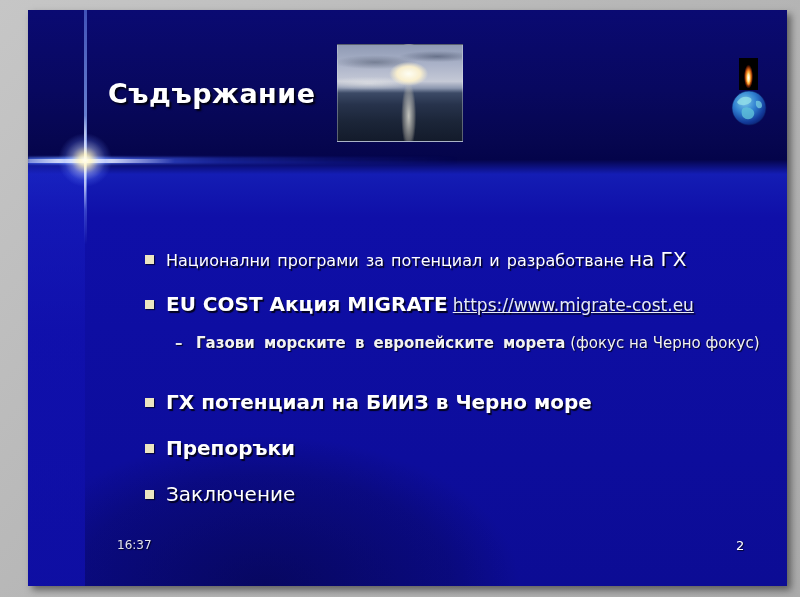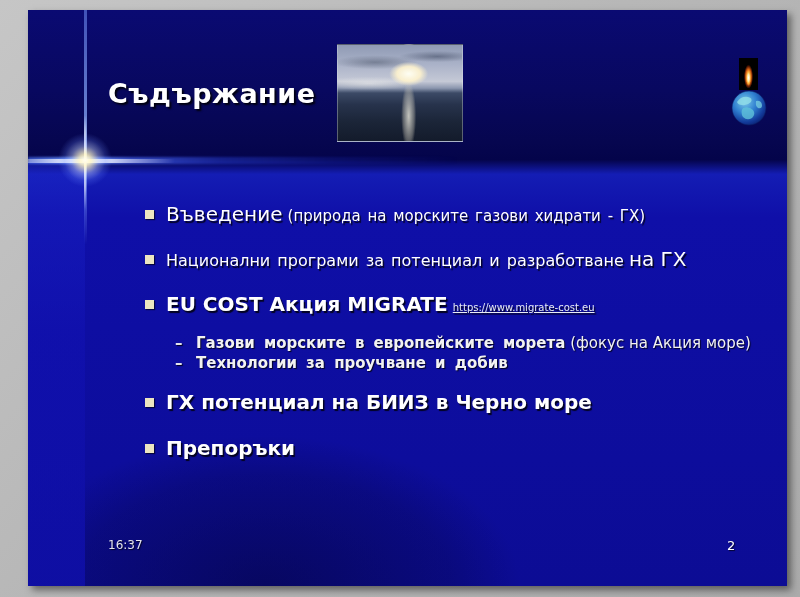--- a/index.html
+++ b/index.html
@@ -85,36 +85,37 @@
   .flame{
     position:absolute;left:3px;top:3px;width:13px;height:27px;
     background:
       radial-gradient(ellipse 2.5px 8px at 50% 62%, #fff, #ffe9a0 45%, rgba(255,180,60,.95) 70%, transparent 100%),
       radial-gradient(ellipse 4.5px 12px at 50% 58%, rgba(255,190,70,.95), rgba(255,120,25,.85) 60%, rgba(180,50,5,.5) 85%, transparent 100%);
   }
   .globe{position:absolute;left:9px;top:30px;width:40px;height:40px;}
   .footer-time,.footer-num{
     position:absolute;color:#e4e4ee;font-size:12px;
     text-shadow:1px 1px 1px rgba(0,0,0,.7);
+    margin-left:9px;
   }
   .footer-time{left:80px;top:528px;}
   .footer-num{left:699px;top:528px;font-size:13px;color:#fff;}
   
   .item{position:absolute;left:117px;color:#fff;white-space:nowrap;
         text-shadow:1.5px 1.5px 1px rgba(0,0,0,.8);}
   .sq{
     display:inline-block;width:9px;height:9px;background:#ece5c1;
     margin-right:12px;vertical-align:2px;
     box-shadow:1px 1px 1px rgba(0,0,0,.6);
   }
   .t-lg{font-size:20px;}
   .t-md{font-size:16px;}
   .t-sm{font-size:15px;}
   .bold{font-weight:bold;}
-  .link{color:#e8ecf6;text-decoration:underline;font-size:10px;cursor:pointer;}
+  .link{color:#e8ecf6;text-decoration:underline;font-size:17px;cursor:pointer;}
   .sub{position:absolute;left:147px;color:#f2f2f2;white-space:nowrap;
        font-size:15px;text-shadow:1px 1px 1px rgba(0,0,0,.8);}
   .dash{display:inline-block;width:12px;margin-right:9px;color:#e2e2ea;font-weight:bold;}
   .wsp{word-spacing:4px;}
   .wsp2{word-spacing:2px;}
 </style>
 </head>
 <body>
 
 <div class="slide">
@@ -145,49 +146,45 @@
         </radialGradient>
       </defs>
       <circle cx="20" cy="20" r="17" fill="url(#gg)"></circle>
       <path d="M8 14 Q12 8 19 9 Q24 10 22 14 Q18 18 13 17 Q9 17 8 14Z" fill="#8fdce8" opacity=".85"></path>
       <path d="M14 20 Q20 18 24 22 Q27 26 23 30 Q18 33 14 29 Q11 24 14 20Z" fill="#5fc0d8" opacity=".8"></path>
       <path d="M27 13 Q32 12 33 17 Q33 21 29 20 Q26 18 27 13Z" fill="#7ad0e0" opacity=".75"></path>
       <circle cx="20" cy="20" r="17" fill="none" stroke="#0a1a60" stroke-width="1" opacity=".6"></circle>
     </svg>
   </div>
 
-  <div class="item" style="top:192px;">
-    <span class="sq"></span><span class="t-lg wsp2">Въведение</span>
-    <span class="t-sm wsp2">(природа на морските газови хидрати - ГХ)</span>
-  </div>
 
   <div class="item" style="top:237px;">
     <span class="sq"></span><span class="t-md wsp2">Национални програми за потенциал и разработване</span>
     <span class="t-lg">на ГХ</span>
   </div>
 
   <div class="item" style="top:282px;">
     <span class="sq"></span><span class="t-lg bold">EU COST Акция MIGRATE</span>
     <a class="link">https://www.migrate-cost.eu</a>
   </div>
 
   <div class="sub" style="top:324px;">
     <span class="dash">–</span><span class="bold wsp">Газови морските в европейските морета</span>
-    <span>(фокус на Акция море)</span>
+    <span>(фокус на Черно фокус)</span>
   </div>
 
-  <div class="sub" style="top:344px;">
-    <span class="dash">–</span><span class="bold wsp">Технологии за проучване и добив</span>
-  </div>
 
   <div class="item" style="top:380px;">
     <span class="sq"></span><span class="t-lg bold">ГХ потенциал на БИИЗ в Черно море</span>
   </div>
 
   <div class="item" style="top:426px;">
     <span class="sq"></span><span class="t-lg bold">Препоръки</span>
   </div>
 
+  <div class="item" style="top:472px;">
+    <span class="sq"></span><span class="t-lg">Заключение</span>
+  </div>
 
   <div class="footer-time">16:37</div>
   <div class="footer-num">2</div>
 
 </div>
 
 </body></html>

